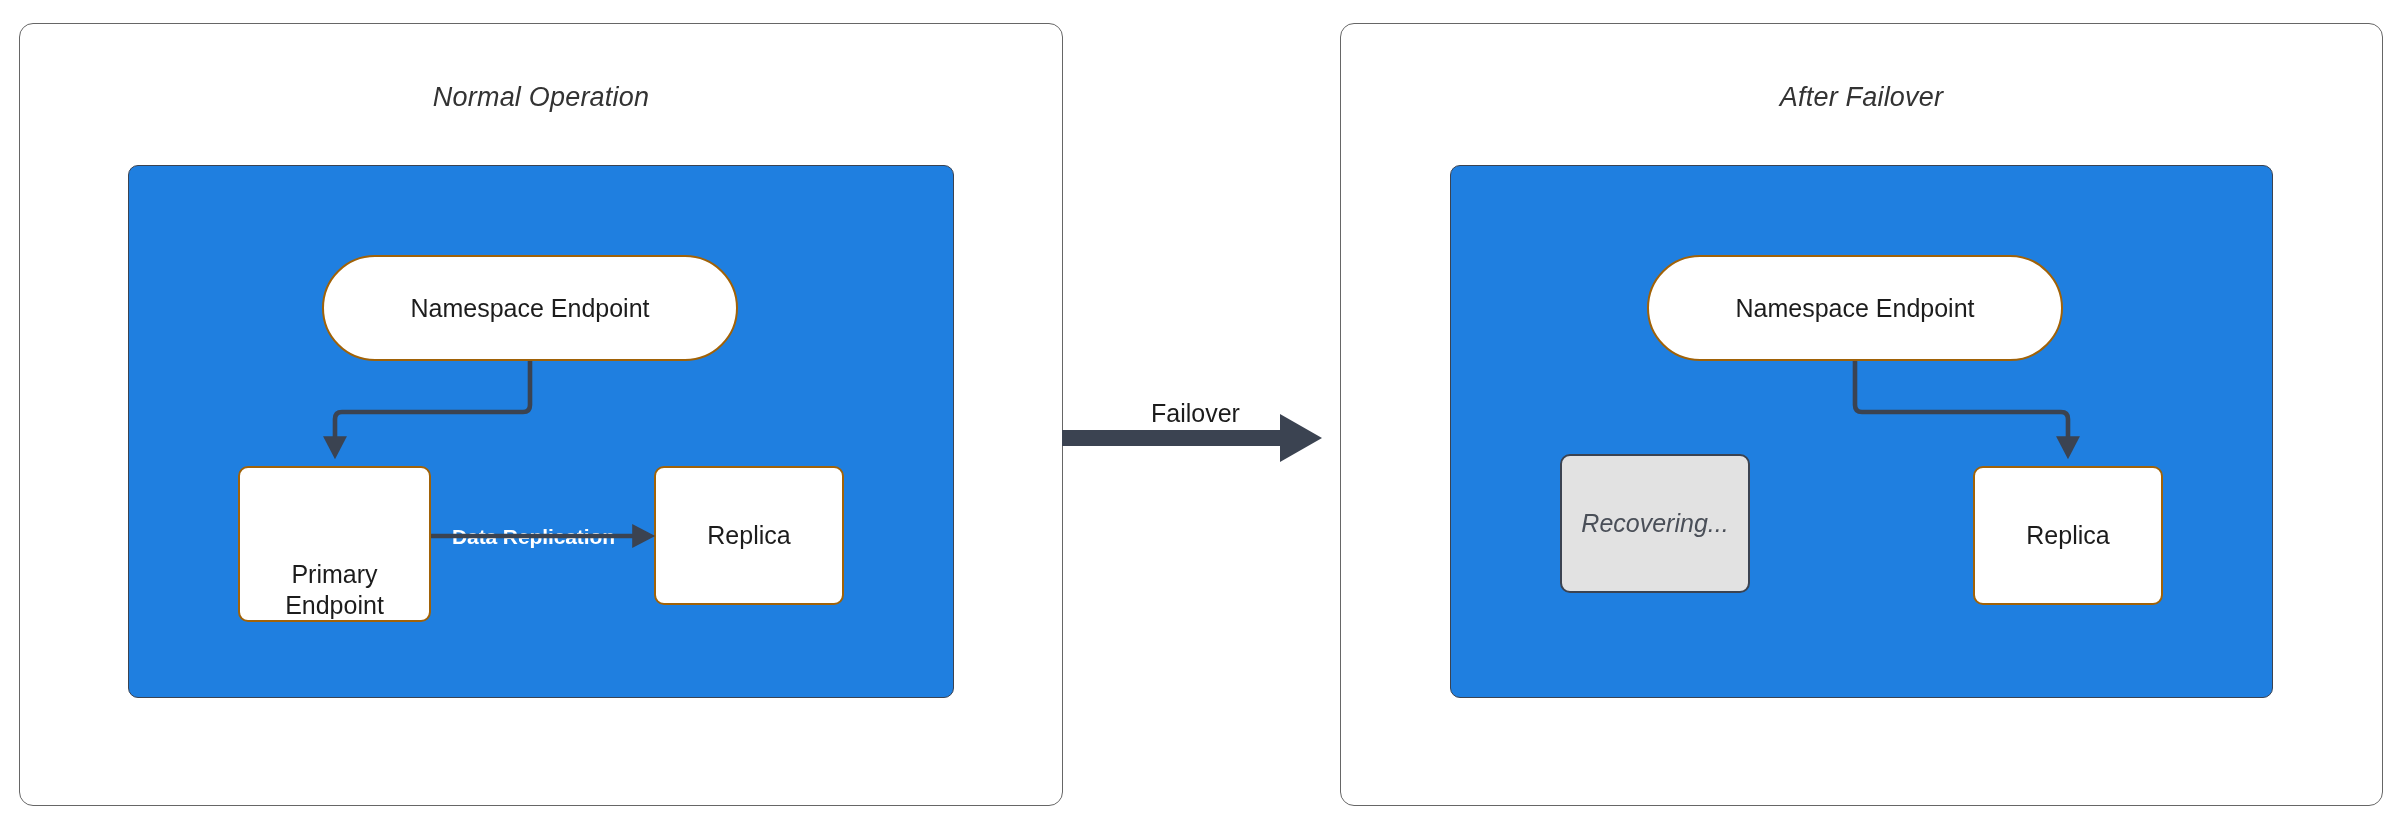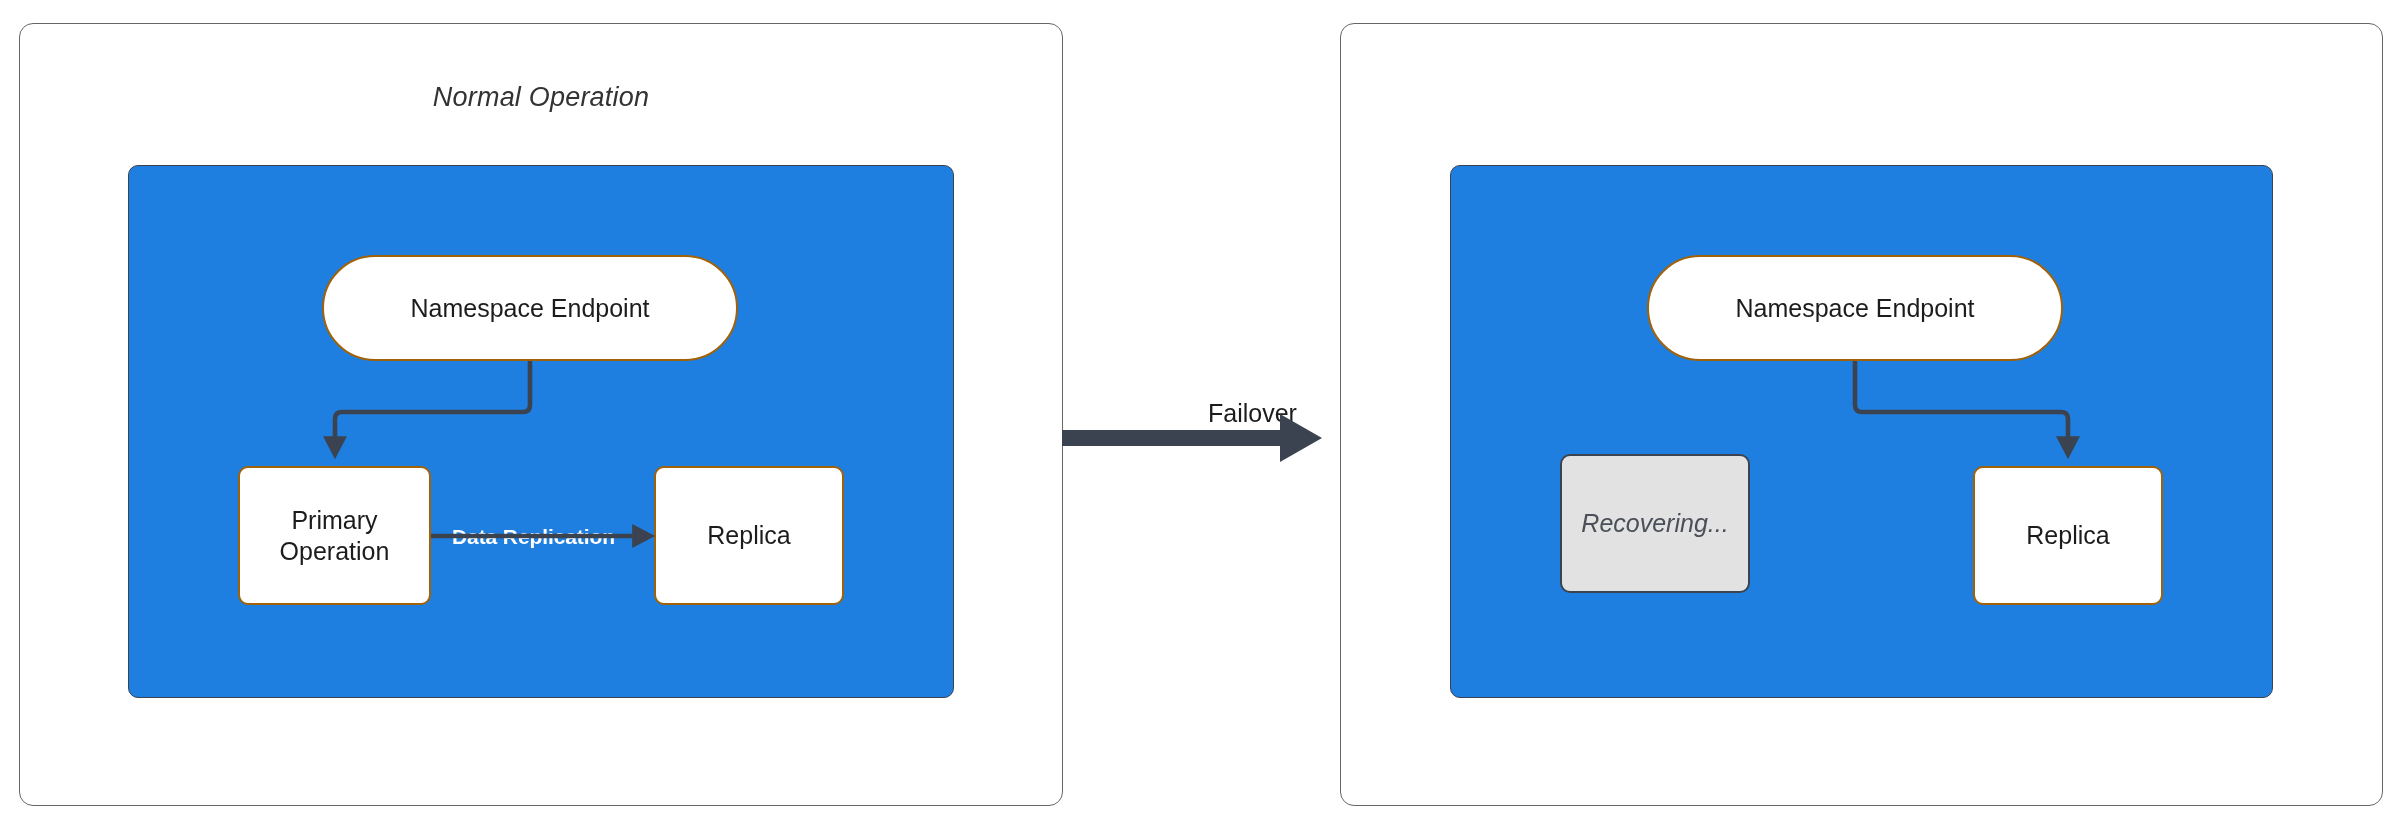--- a/index.html
+++ b/index.html
@@ -96,48 +96,49 @@
   <div class="panel" style="left:19px; top:23px; width:1044px; height:783px;">
   </div>
   <div class="panel-title" style="left:19px; top:82px; width:1044px;">Normal Operation</div>
 
   <div class="cluster" style="left:128px; top:165px; width:826px; height:533px;"></div>
 
   <div class="node pill" style="left:322px; top:255px; width:416px; height:106px;">
     <span>Namespace Endpoint</span>
   </div>
 
-  <div class="node" style="left:238px; top:466px; width:193px; height:139px;">
-    <span><span>Primary</span><br><span>Operation</span></span>
+  <div class="node" style="left:238px; top:466px; width:193px; height:156px;align-items:flex-end;">
+    <span><span>Primary</span><br><span>Endpoint</span></span>
   </div>
 
   <div class="node" style="left:654px; top:466px; width:190px; height:139px;">
     <span>Replica</span>
   </div>
 
   <div class="edge-label" style="left:452px; top:525px;">Data Replication</div>
 
   <div class="panel" style="left:1340px; top:23px; width:1043px; height:783px;">
   </div>
+  <div class="panel-title" style="left:1340px; top:82px; width:1043px;">After Failover</div>
 
   <div class="cluster" style="left:1450px; top:165px; width:823px; height:533px;"></div>
 
   <div class="node pill" style="left:1647px; top:255px; width:416px; height:106px;">
     <span>Namespace Endpoint</span>
   </div>
 
   <div class="node dim" style="left:1560px; top:454px; width:190px; height:139px;">
     <span>Recovering...</span>
   </div>
 
   <div class="node" style="left:1973px; top:466px; width:190px; height:139px;">
     <span>Replica</span>
   </div>
 
-  <div class="failover-label" style="left:1208px; top:399px;">Failover</div>
+  <div class="failover-label" style="left:1151px; top:399px;">Failover</div>
 
   <svg class="layer" viewBox="0 0 2407 828">
     <defs>
       <marker id="arrowthin" markerWidth="9" markerHeight="9" refX="3.0" refY="3" orient="auto" markerUnits="strokeWidth">
         <path d="M0,0.4 L0,5.6 L5.0,3 z" fill="#3b4351"></path>
       </marker>
     </defs>
 
     <g>
       <path d="M 530,361 L 530,405 Q 530,412 523,412 L 342,412 Q 335,412 335,419 L 335,450" fill="none" stroke="#3b4351" stroke-width="4.6" stroke-linecap="butt" stroke-linejoin="round" marker-end="url(#arrowthin)"></path>

